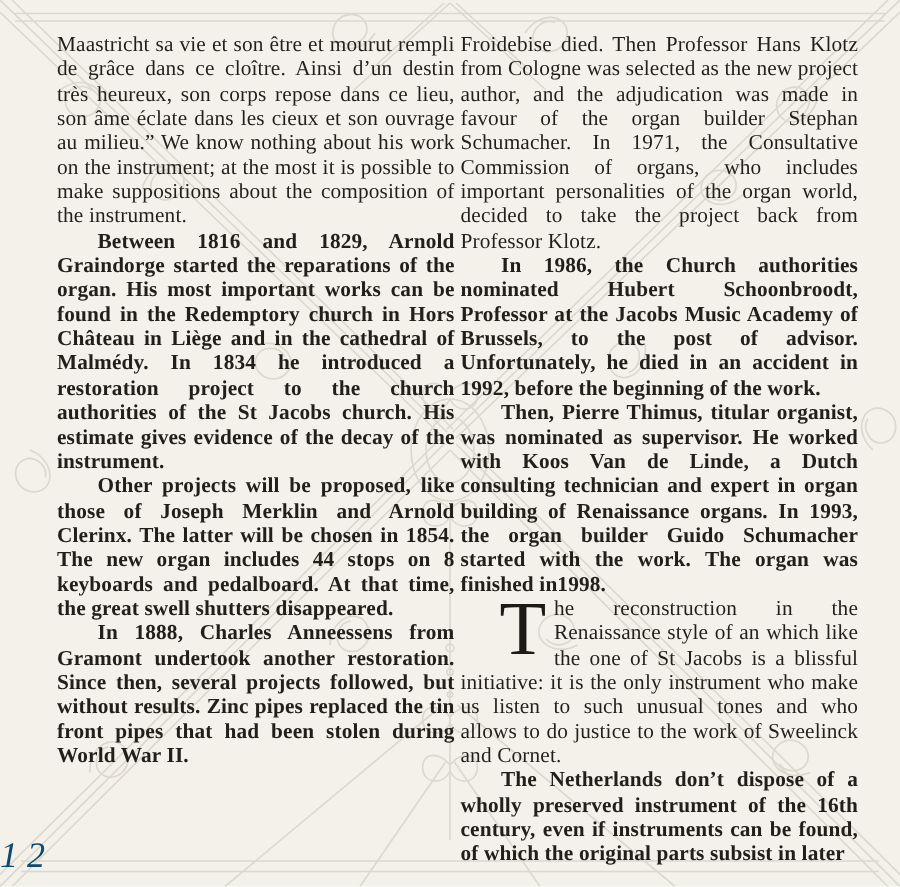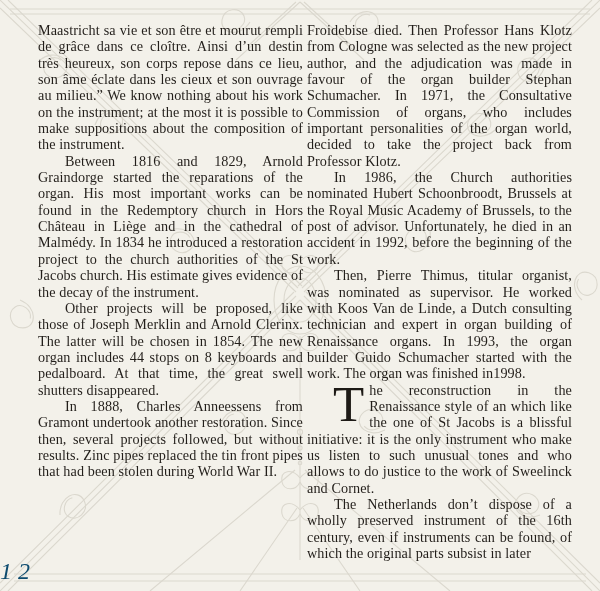--- a/index.html
+++ b/index.html
@@ -24,21 +24,21 @@
     box-sizing:border-box;
   }
   .col {
     flex:1 1 0;
     font-size:14.2px;
     line-height:16.35px;
     text-align:justify;
     letter-spacing:0.1px;
   }
   .col p { margin:0; }
-  .col p.indent { text-indent:1.9em; }
+  .col p.indent { text-indent:1.9em;font-weight:bold; }
   .dropcap {
     float:left;
     font-size:51px;
     line-height:40px;
     height:44px;
     margin:2px 5px 0 26px;
     color:#1d1a16;
   }
   .page-number {
     position:absolute;
@@ -109,21 +109,21 @@
   <div class="columns">
     <div class="col">
       <p>Maastricht sa vie et son être et mourut rempli de grâce dans ce cloître. Ainsi d’un destin très heureux, son corps repose dans ce lieu, son âme éclate dans les cieux et son ouvrage au milieu.” We know nothing about his work on the instrument; at the most it is possible to make suppositions about the composition of the instrument.</p>
       <p class="indent">Between 1816 and 1829, Arnold Graindorge started the reparations of the organ. His most important works can be found in the Redemptory church in Hors Château in Liège and in the cathedral of Malmédy. In 1834 he introduced a restoration project to the church authorities of the St Jacobs church. His estimate gives evidence of the decay of the instrument.</p>
       <p class="indent">Other projects will be proposed, like those of Joseph Merklin and Arnold Clerinx. The latter will be chosen in 1854. The new organ includes 44 stops on 8 keyboards and pedalboard. At that time, the great swell shutters disappeared.</p>
       <p class="indent">In 1888, Charles Anneessens from Gramont undertook another restoration. Since then, several projects followed, but without results. Zinc pipes replaced the tin front pipes that had been stolen during World War II.</p>
     </div>
 
     <div class="col">
       <p>Froidebise died. Then Professor Hans Klotz from Cologne was selected as the new project author, and the adjudication was made in favour of the organ builder Stephan Schumacher. In 1971, the Consultative Commission of organs, who includes important personalities of the organ world, decided to take the project back from Professor Klotz.</p>
-      <p class="indent">In 1986, the Church authorities nominated Hubert Schoonbroodt, Brussels at the Royal Music Academy of Brussels, to the post of advisor. Unfortunately, he died in an accident in 1992, before the beginning of the work.</p>
+      <p class="indent">In 1986, the Church authorities nominated Hubert Schoonbroodt, Professor at the Jacobs Music Academy of Brussels, to the post of advisor. Unfortunately, he died in an accident in 1992, before the beginning of the work.</p>
       <p class="indent">Then, Pierre Thimus, titular organist, was nominated as supervisor. He worked with Koos Van de Linde, a Dutch consulting technician and expert in organ building of Renaissance organs. In 1993, the organ builder Guido Schumacher started with the work. The organ was finished in1998.</p>
       <p>
         <span class="dropcap">T</span><span>he reconstruction in the Renaissance style of an which like the one of St Jacobs is a blissful initiative: it is the only instrument who make us listen to such unusual tones and who allows to do justice to the work of Sweelinck and Cornet.</span>
       </p>
       <p class="indent">The Netherlands don’t dispose of a wholly preserved instrument of the 16th century, even if instruments can be found, of which the original parts subsist in later</p>
     </div>
   </div>
 
   <div class="page-number">12</div>
 </div>

